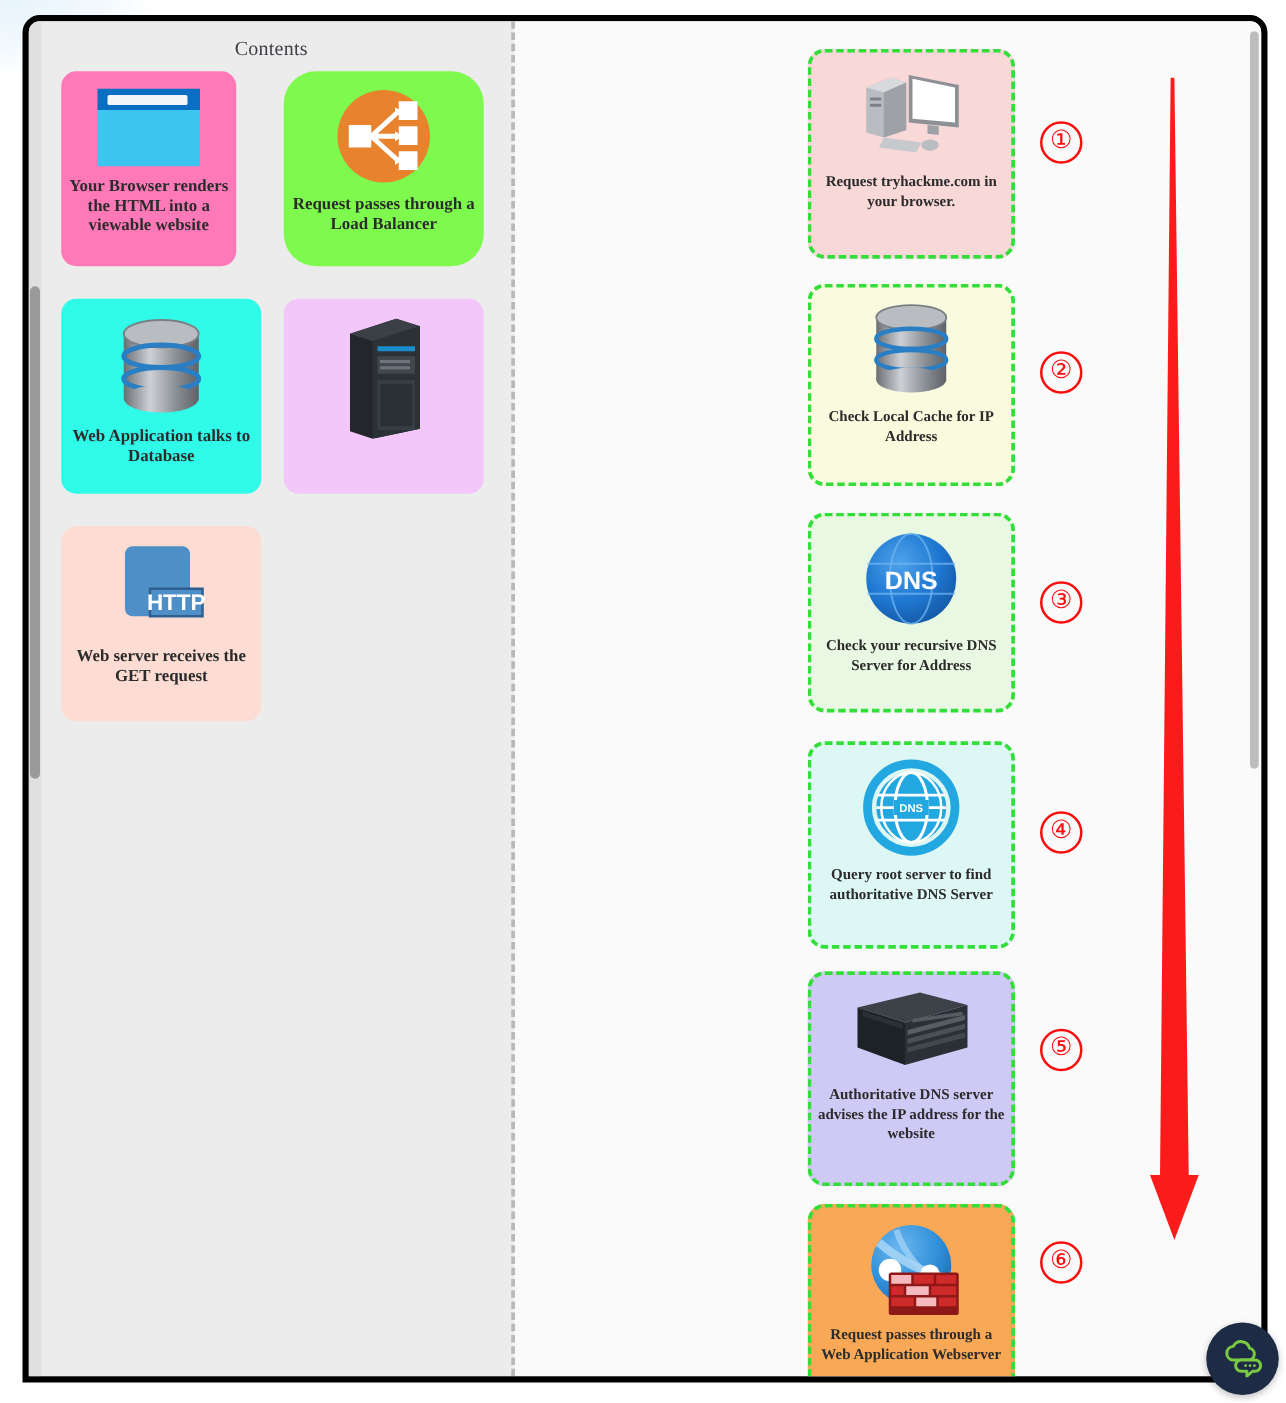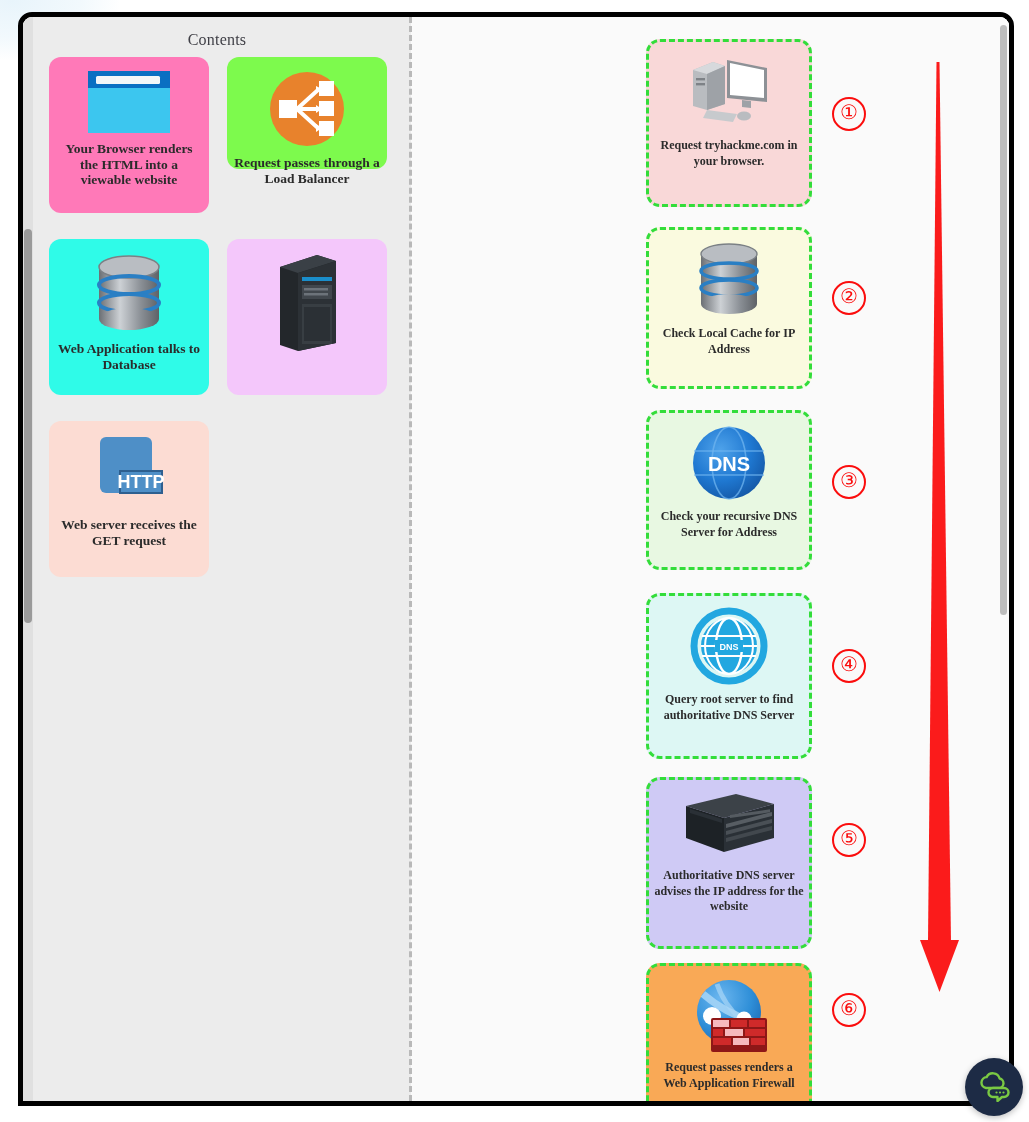--- a/index.html
+++ b/index.html
@@ -213,32 +213,32 @@
   <div class="page-card">
 
     <div class="contents-pane">
 
       <div class="left-scroll-track">
         <div class="left-scroll-thumb"></div>
       </div>
 
       <div class="contents-title">Contents</div>
 
-      <div class="tile" style="left:26px; top:40px; width:160px; height:156px; background:#ff79b8;">
+      <div class="tile" style="left:26px; top:40px; width:140px; height:156px; background:#ff79b8;">
         <div class="tile-icon">
           <svg width="86" height="66" viewBox="0 0 86 66">
             <rect x="2" y="2" width="82" height="17" fill="#0a6fc2"></rect>
             <rect x="10" y="7" width="64" height="8" rx="1.5" fill="#f3f6f8"></rect>
             <rect x="2" y="19" width="82" height="45" fill="#3cc6ef"></rect>
           </svg>
         </div>
         <div class="tile-label">Your Browser renders the HTML into a viewable website</div>
       </div>
 
-      <div class="tile" style="left:204px; top:40px; width:160px; height:112px; background:#7dfa4d;">
+      <div class="tile" style="left:204px; top:40px; width:160px; height:156px; background:#7dfa4d;border-radius:26px;">
         <div class="tile-icon">
           <svg width="80" height="80" viewBox="0 0 80 80">
             <circle cx="40" cy="40" r="37" fill="#e8822c"></circle>
             <rect x="12" y="31" width="18" height="18" fill="#ffffff"></rect>
             <rect x="52" y="12" width="15" height="15" fill="#ffffff"></rect>
             <rect x="52" y="32" width="15" height="15" fill="#ffffff"></rect>
             <rect x="52" y="52" width="15" height="15" fill="#ffffff"></rect>
             <path d="M30 40 L52 20 M30 40 L52 40 M30 40 L52 60" stroke="#ffffff" stroke-width="4" fill="none"></path>
             <path d="M49 17 l6 3 -6 4 z M49 36 l6 4 -6 4 z M49 55 l6 4 -6 4 z" fill="#ffffff"></path>
           </svg>
@@ -428,21 +428,21 @@
               <rect x="62" y="44" width="16" height="7" fill="#cf2a2a"></rect>
               <rect x="26" y="53" width="10" height="7" fill="#cf2a2a"></rect>
               <rect x="38" y="53" width="18" height="7" fill="#f6b9bd"></rect>
               <rect x="58" y="53" width="20" height="7" fill="#cf2a2a"></rect>
               <rect x="26" y="62" width="18" height="7" fill="#cf2a2a"></rect>
               <rect x="46" y="62" width="16" height="7" fill="#f6b9bd"></rect>
               <rect x="64" y="62" width="14" height="7" fill="#cf2a2a"></rect>
             </g>
           </svg>
         </div>
-        <div class="step-label">Request passes renders a Web Application Firewall</div>
+        <div class="step-label">Request passes through a Web Application Webserver</div>
       </div>
       <div class="step-number" style="left:420px; top:976px;">⑥</div>
 
       <div class="right-scroll-track">
         <div class="right-scroll-thumb"></div>
       </div>
 
     </div>
 
   </div>

